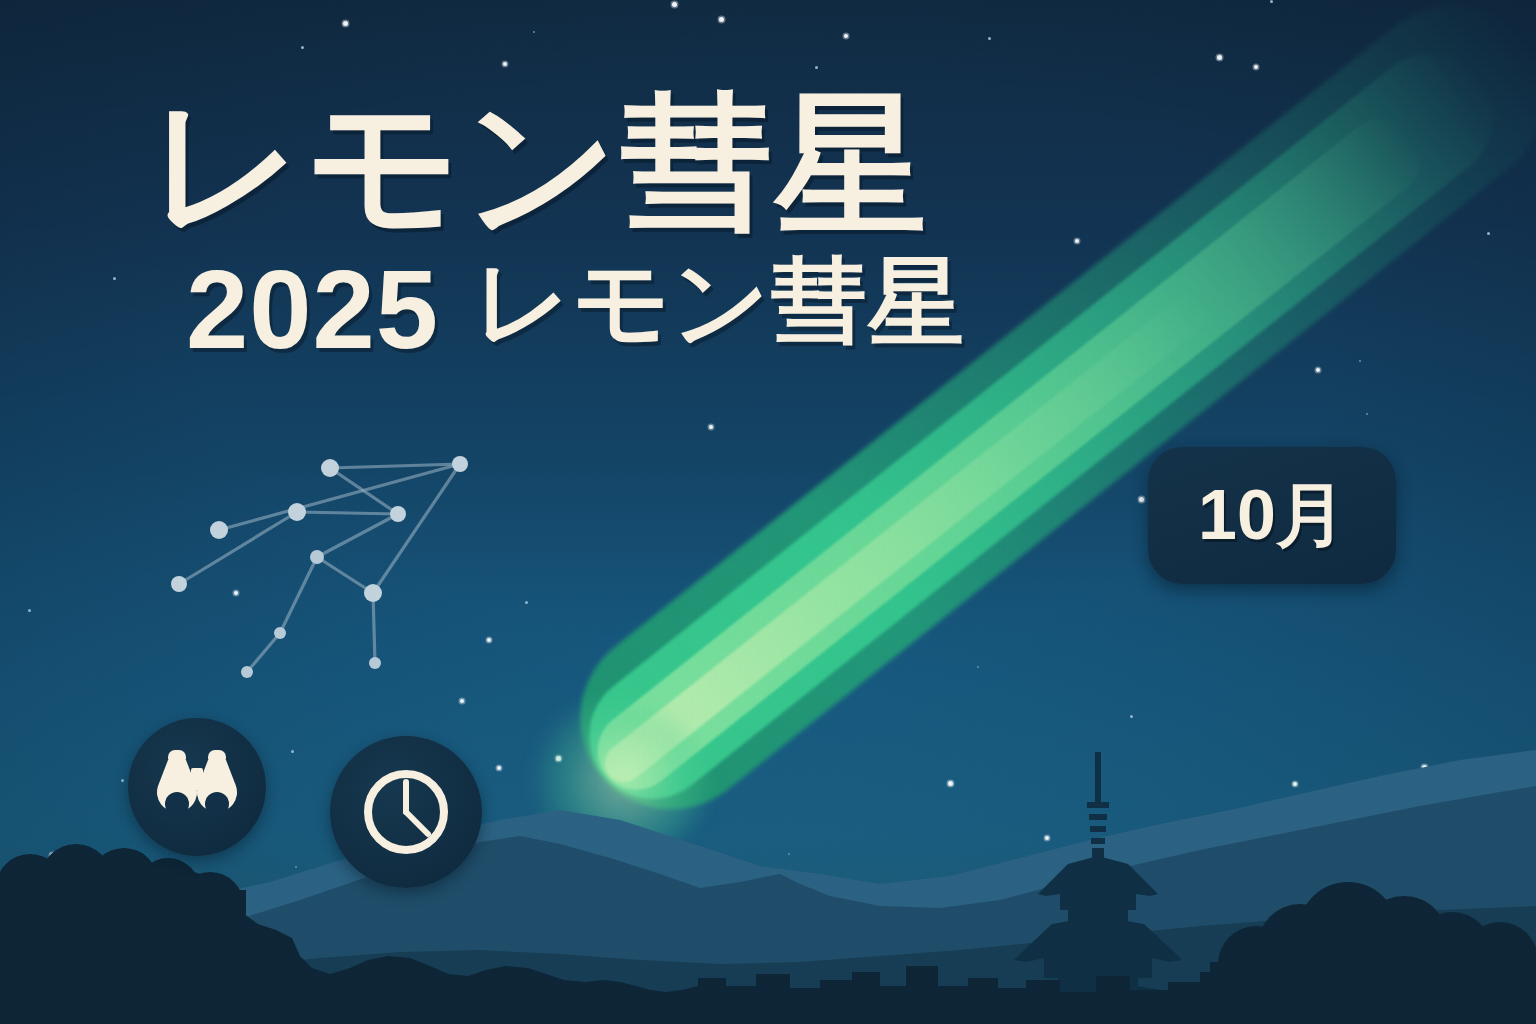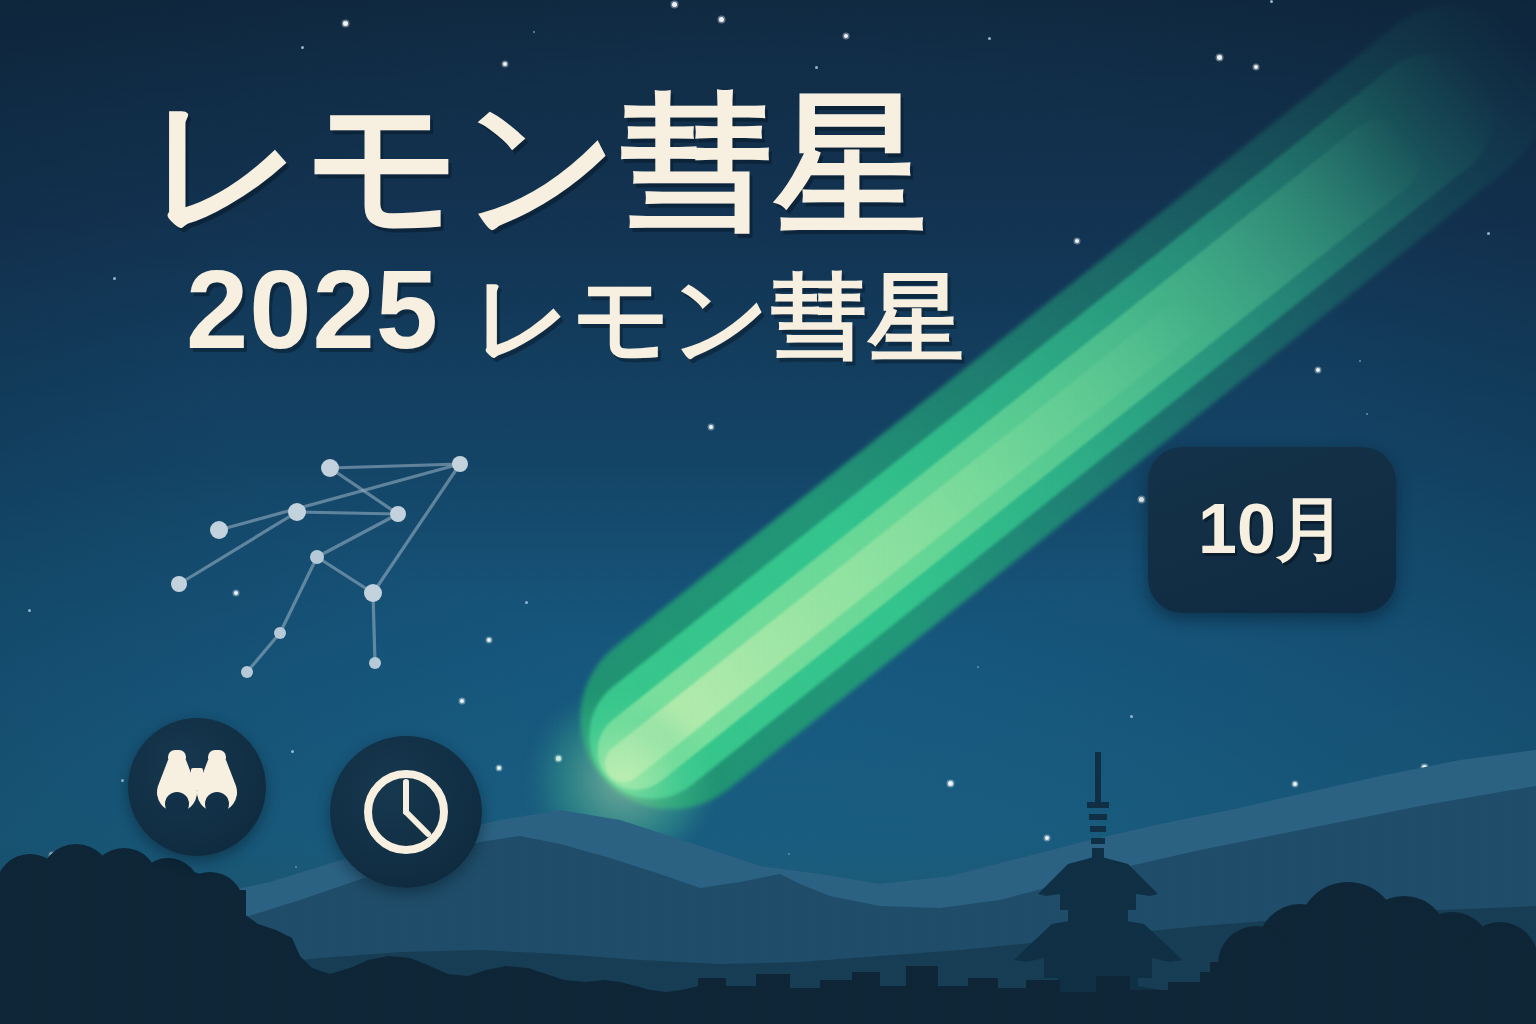--- a/index.html
+++ b/index.html
@@ -161,33 +161,33 @@
   .title-sub {
     margin: 14px 0 0 38px;
     font-size: 104px;
     line-height: 1.0;
     font-weight: 700;
     color: #f7efe0;
     letter-spacing: 1px;
     text-shadow: 3px 4px 0 rgba(8,26,42,.5);
     white-space: nowrap;
     display: flex;
-    align-items: flex-end;
+    align-items: flex-start;
     gap: 34px;
   }
   .title-sub .year { font-size: 112px; }
   .title-sub .guide { font-size: 96px; }
 
   
   .badge {
     position: absolute;
     left: 1148px;
     top: 447px;
     width: 248px;
-    height: 166px;
+    height: 137px;
     border-radius: 34px;
     background: linear-gradient(160deg, #143249 0%, #0f2a40 100%);
     box-shadow: 0 6px 16px rgba(5,18,30,.45);
     display: flex;
     flex-direction: column;
     align-items: center;
     justify-content: center;
     gap: 2px;
     z-index: 7;
   }

